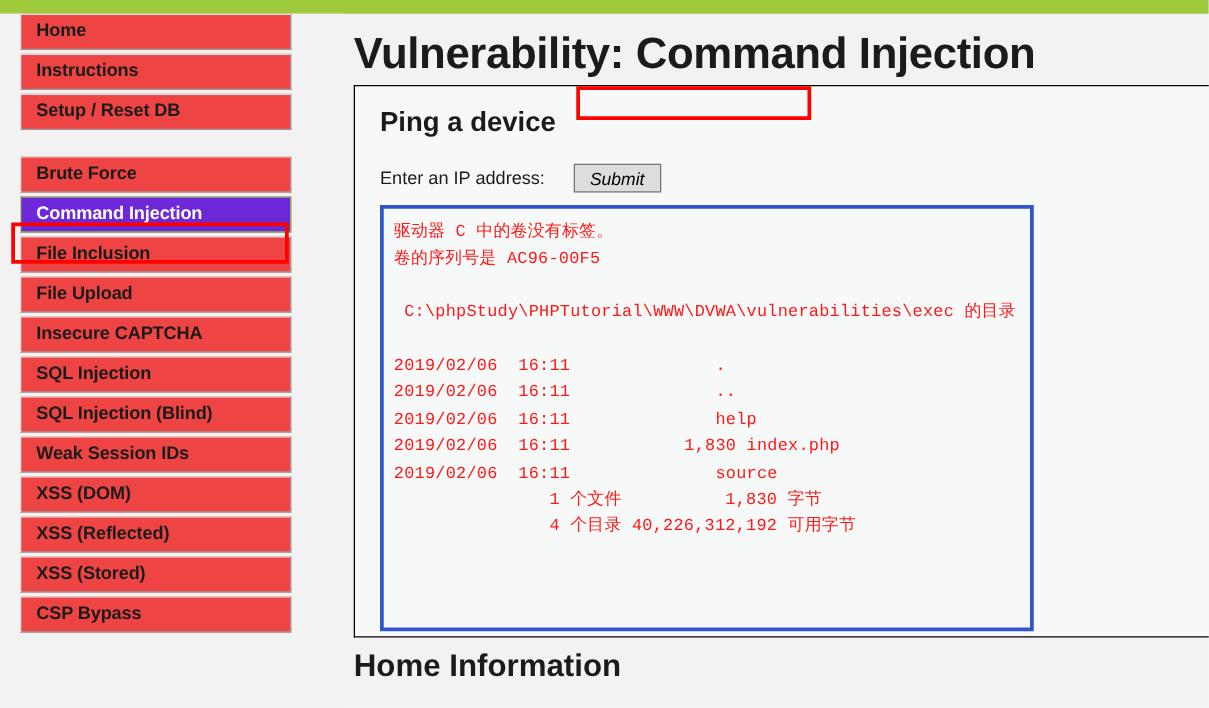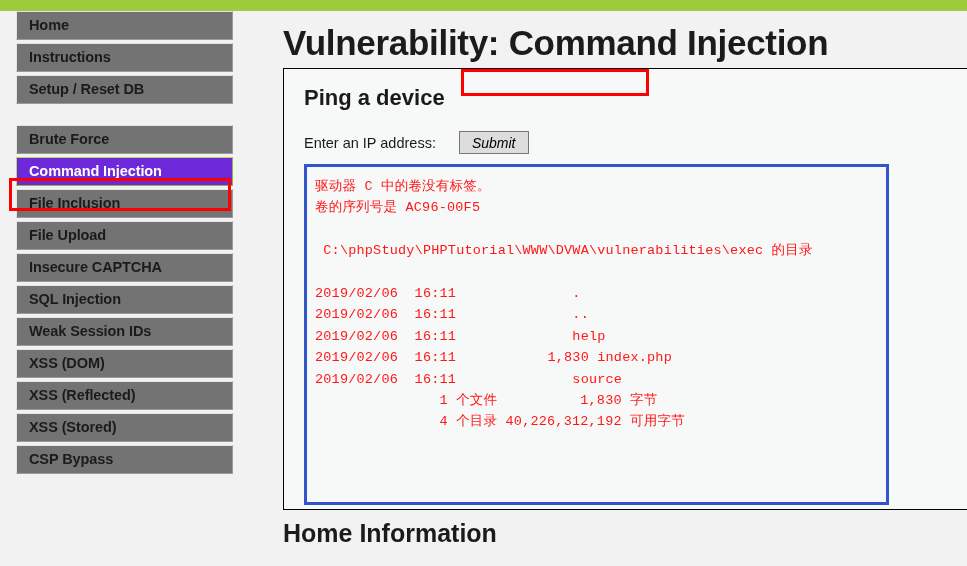--- a/index.html
+++ b/index.html
@@ -36,21 +36,21 @@
   }
   .nav-group { margin: 0; padding: 0; }
   .nav-item {
     position: relative;
     display: block;
     box-sizing: border-box;
     width: 217px;
     margin-left: 16px;
     height: 29px;
     line-height: 27px;
-    background: #737373;
+    background: #ef4444;
     border: 1px solid #9a9a9a;
     border-top-color: #e4e4e4;
     border-left-color: #e4e4e4;
     color: #1b1b1b;
     font-size: 14.5px;
     font-weight: bold;
     padding-left: 12px;
     margin-bottom: 3px;
     white-space: nowrap;
     overflow: hidden;
@@ -166,21 +166,21 @@
     box-sizing: border-box;
     pointer-events: none;
     z-index: 6;
   }
 
   
   #command-output {
     position: absolute;
     left: 20px;
     top: 95px;
-    width: 585px;
+    width: 523px;
     height: 341px;
     box-sizing: border-box;
     border: 3px solid #3355CC;
     background: #f7f8f8;
     overflow: hidden;
   }
   #command-output pre {
     margin: 0;
     padding: 9px 6px 0 8px;
     font-family: "Liberation Mono", monospace;
@@ -214,20 +214,21 @@
       <div class="nav-item">Setup / Reset DB</div>
     </div>
   <div class="nav-gap"></div>
   <div class="nav-group">
       <div class="nav-item">Brute Force</div>
       <div class="nav-item active">Command Injection</div>
       <div class="nav-item">File Inclusion</div>
       <div class="nav-item">File Upload</div>
       <div class="nav-item">Insecure CAPTCHA</div>
       <div class="nav-item">SQL Injection</div>
+      <div class="nav-item">SQL Injection (Blind)</div>
       <div class="nav-item">Weak Session IDs</div>
       <div class="nav-item">XSS (DOM)</div>
       <div class="nav-item">XSS (Reflected)</div>
       <div class="nav-item">XSS (Stored)</div>
       <div class="nav-item">CSP Bypass</div>
     </div>
 </nav>
 <div id="sidebar-annotation"></div>
 
 <main id="main">

